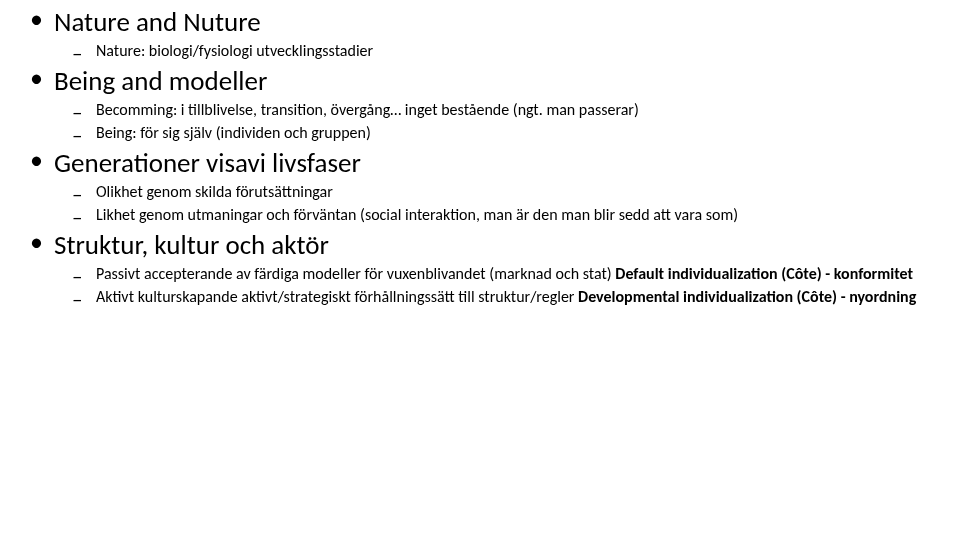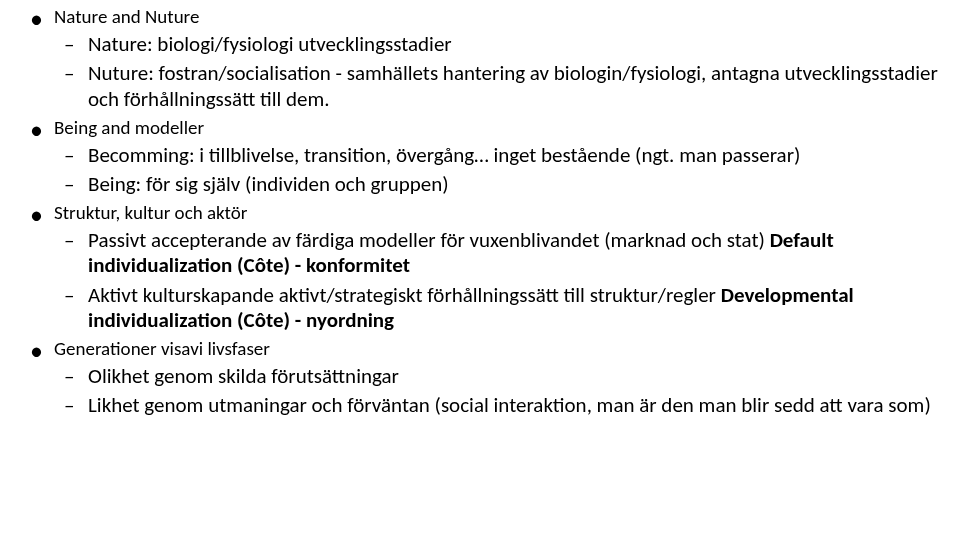--- a/index.html
+++ b/index.html
@@ -27,33 +27,33 @@
   }
   ul.l0 > li::before {
     content: "•";
     position: absolute;
     left: 10px;
     top: 0;
     font-size: 26px;
     line-height: 1;
   }
   .l0-head {
-    font-size: 19px;
+    font-size: 27px;
     line-height: 1.15;
   }
   ul.l1 {
     list-style: none;
     padding: 0;
     margin: 2px 0 4px 0;
   }
   ul.l1 > li {
     position: relative;
     padding-left: 34px;
-    margin: 4px 0;
-    font-size: 21px;
+    margin: 4px 8px;
+    font-size: 16px;
     line-height: 1.22;
   }
   ul.l1 > li::before {
     content: "–";
     position: absolute;
     left: 10px;
     top: 0;
     font-size: 21px;
   }
   .bold { font-weight: 700; }
@@ -61,46 +61,45 @@
 </head>
 <body>
 
 <div class="page">
   <ul class="l0">
 
     <li>
       <div class="l0-head">Nature and Nuture</div>
       <ul class="l1">
         <li>Nature: biologi/fysiologi utvecklingsstadier</li>
-        <li>Nuture: fostran/socialisation - samhällets hantering av biologin/fysiologi, antagna utvecklingsstadier och förhållningssätt till dem.</li>
       </ul>
     </li>
 
     <li>
       <div class="l0-head">Being and modeller</div>
       <ul class="l1">
         <li>Becomming: i tillblivelse, transition, övergång… inget bestående (ngt. man passerar)</li>
         <li>Being: för sig själv (individen och gruppen)</li>
+      </ul>
+    </li>
+
+    <li>
+      <div class="l0-head">Generationer visavi livsfaser</div>
+      <ul class="l1">
+        <li>Olikhet genom skilda förutsättningar</li>
+        <li>Likhet genom utmaningar och förväntan (social interaktion, man är den man blir sedd att vara som)</li>
       </ul>
     </li>
 
     <li>
       <div class="l0-head">Struktur, kultur och aktör</div>
       <ul class="l1">
         <li>
           <span>Passivt accepterande av färdiga modeller för vuxenblivandet (marknad och stat) </span><span class="bold">Default individualization (Côte) - konformitet</span>
         </li>
         <li>
           <span>Aktivt kulturskapande aktivt/strategiskt förhållningssätt till struktur/regler </span><span class="bold">Developmental individualization (Côte) - nyordning</span>
         </li>
       </ul>
     </li>
 
-    <li>
-      <div class="l0-head">Generationer visavi livsfaser</div>
-      <ul class="l1">
-        <li>Olikhet genom skilda förutsättningar</li>
-        <li>Likhet genom utmaningar och förväntan (social interaktion, man är den man blir sedd att vara som)</li>
-      </ul>
-    </li>
-
   </ul>
 </div>
 
 </body></html>

